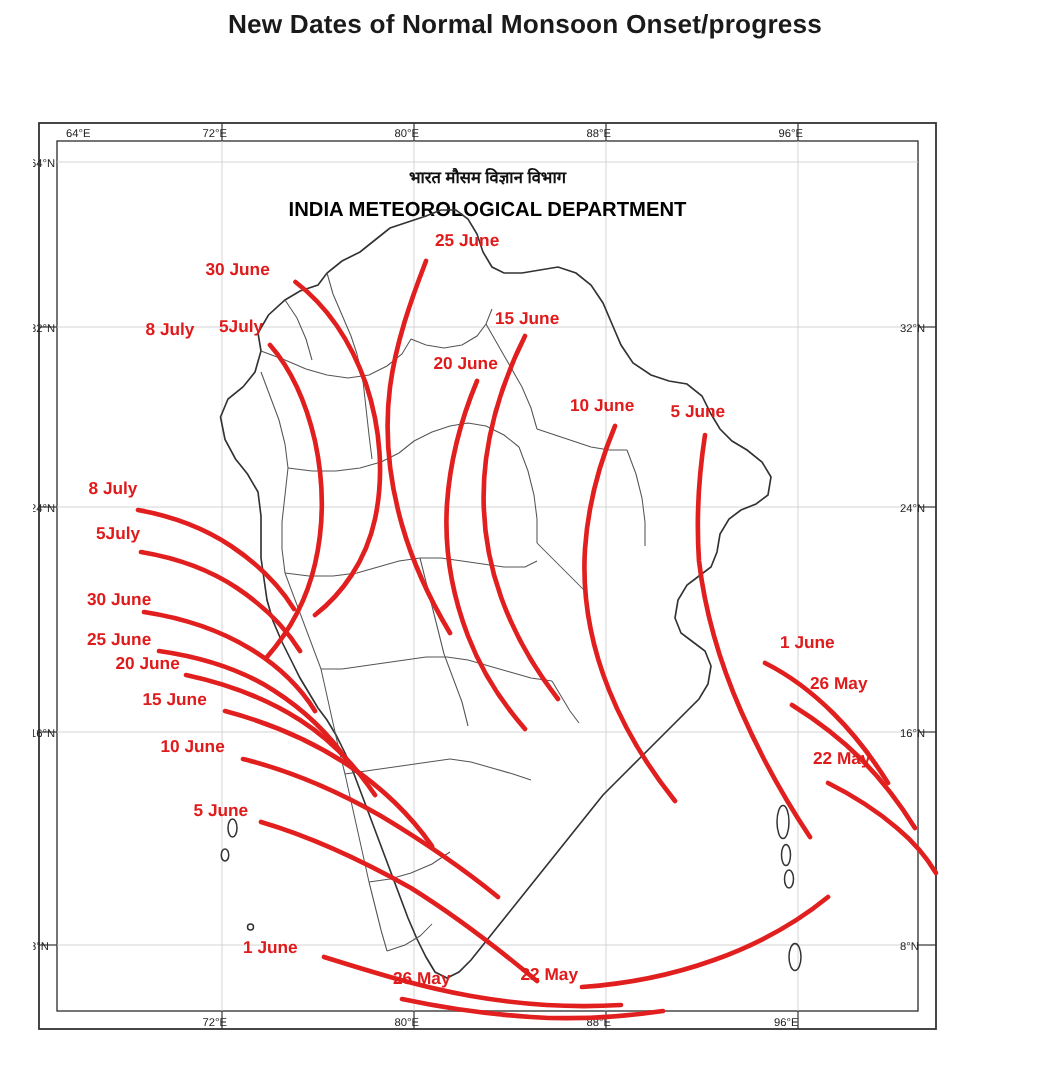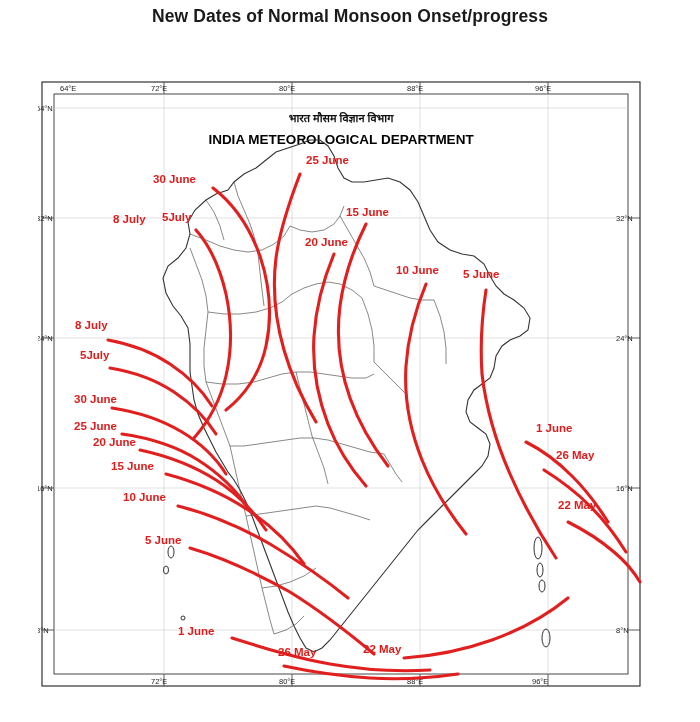--- a/index.html
+++ b/index.html
@@ -19,21 +19,21 @@
     position: absolute;
     top: 6px; left: 0; width: 700px;
     text-align: center;
     font-size: 17.5px;
     font-weight: bold;
     color: #1a1a1a;
     letter-spacing: 0.1px;
   }
   #map-wrap {
     position: absolute;
-    left: 38px; top: 78px;
+    left: 22px; top: 78px;
     width: 606px; height: 612px;
   }
   #map-svg { display: block; }
   .axis-label {
     font-size: 7.5px;
     fill: #222;
     font-family: "Liberation Sans", sans-serif;
   }
   .dept-hindi {
     font-size: 11px;

